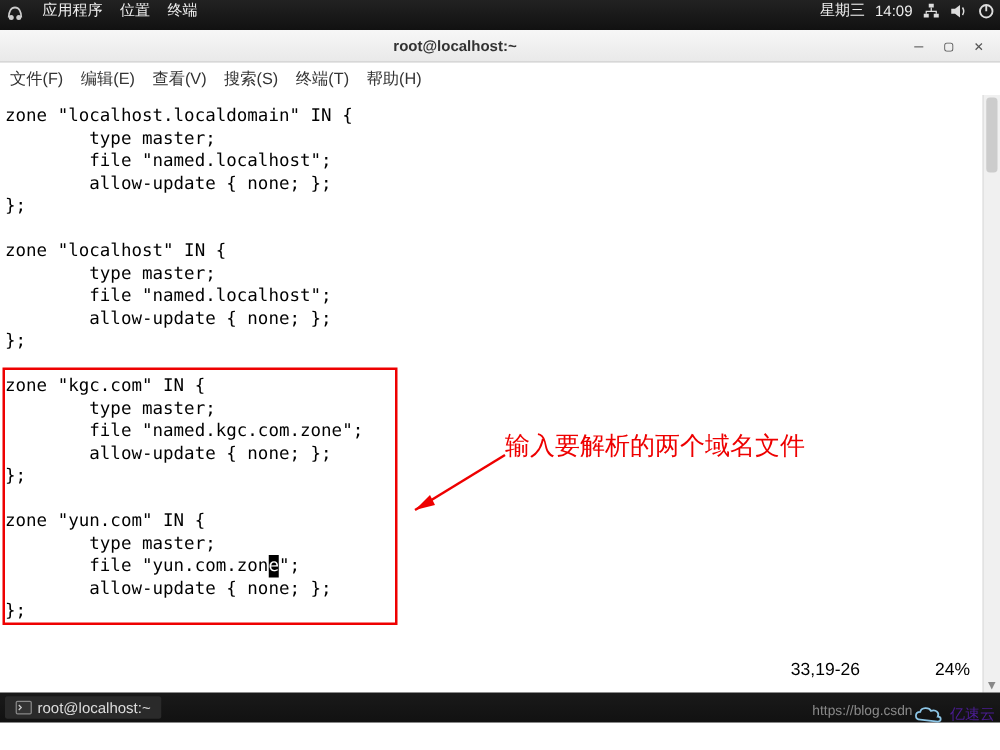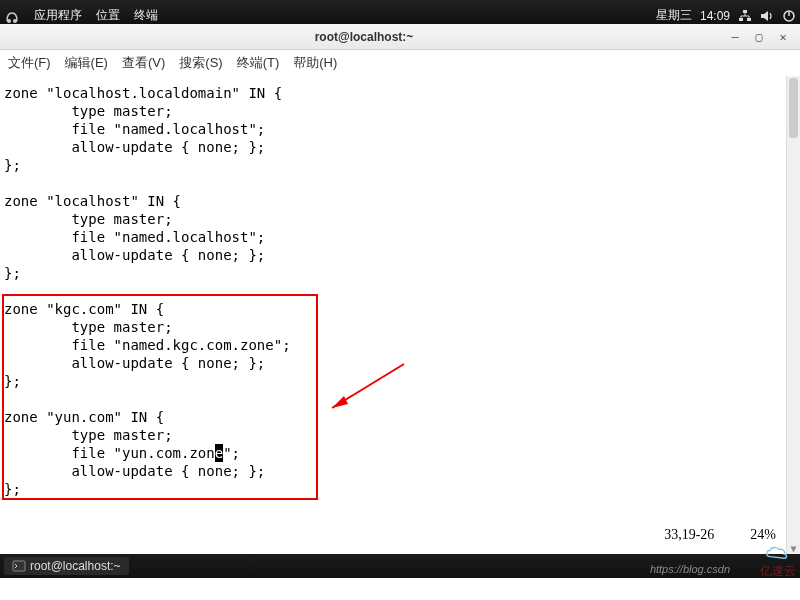--- a/index.html
+++ b/index.html
@@ -1,41 +1,41 @@
 <!DOCTYPE html>
 <html><head>
 <meta charset="utf-8">
 <style>
   * { margin:0; padding:0; box-sizing:border-box; }
   html,body { width:800px; height:600px; font-family:"WenQuanYi Micro Hei","Microsoft YaHei",sans-serif; background:#fff; overflow:hidden; }
-  .topbar { height:24px; background:linear-gradient(#222,#111); color:#eee; display:flex; align-items:flex-end; font-size:12px; padding:0 4px; }
+  .topbar { height:24px; background:linear-gradient(#222,#111); color:#eee; display:flex; align-items:flex-start; font-size:12px; padding:0 4px; }
   .topbar .menus { display:flex; gap:14px; align-items:center; }
   .topbar .spacer { flex:1; }
   .topbar .right { display:flex; gap:8px; align-items:center; }
   .foot-icon { width:16px; height:16px; display:inline-block; }
   .titlebar { height:26px; background:linear-gradient(#f7f7f7,#e9e9e9); border-bottom:1px solid #ccc; display:flex; align-items:center; font-size:12px; position:relative; }
   .titlebar .ttl { flex:1; text-align:center; font-weight:bold; color:#333; }
   .titlebar .wbtns { display:flex; gap:10px; padding-right:10px; color:#555; }
   .titlebar .wbtn { width:14px; text-align:center; cursor:default; font-family:monospace; }
   .termmenu { height:26px; display:flex; align-items:center; gap:14px; padding:0 8px; font-size:13px; color:#333; border-bottom:1px solid transparent; }
   .editor { position:relative; height:478px; background:#fff; font-family:"DejaVu Sans Mono","Courier New",monospace; font-size:14px; line-height:18px; color:#000; }
   .code { position:absolute; left:4px; top:8px; white-space:pre; }
   .blockcursor { display:inline-block; background:#000; color:#fff; }
-  .statusline { position:absolute; right:24px; bottom:10px; font-family:Liberation Serif, serif; font-size:14px; display:flex; gap:36px; }
+  .statusline { position:absolute; right:24px; bottom:10px; font-family:Liberation Sans, sans-serif; font-size:14px; display:flex; gap:60px; }
   .scrollbar { position:absolute; right:0; top:0; bottom:0; width:14px; background:#f0f0f0; border-left:1px solid #ddd; }
   .scrollbar .thumb { position:absolute; left:2px; right:2px; top:2px; height:60px; background:#ccc; border-radius:3px; }
   .scrollbar .arrow { position:absolute; left:0; right:0; height:14px; text-align:center; font-size:10px; color:#888; }
   .redbox { position:absolute; border:2px solid #e00; }
   .anno { position:absolute; color:#e00; font-size:20px; font-family:"Microsoft YaHei",sans-serif; }
   .arrow-svg { position:absolute; }
   .taskbar { height:24px; background:linear-gradient(#1a1a1a,#111); display:flex; align-items:center; font-size:12px; color:#ddd; padding:0 4px; gap:6px; position:relative; }
   .taskbtn { display:flex; align-items:center; gap:4px; background:#2a2a2a; padding:1px 8px; border-radius:2px; height:18px; }
   .tinyicon { width:14px; height:14px; display:inline-flex; align-items:center; justify-content:center; }
-  .watermark{position:absolute;right:70px;bottom:3px;color:#bbb;font-size:11px;font-style:italic;opacity:.7;}
-  .brand { position:absolute; right:4px; bottom:20px; display:flex; align-items:center; gap:2px; color:#7f1d1d; font-size:12px;flex-direction:column; }
+  .watermark{position:absolute;right:70px;bottom:3px;color:#bbb;font-size:11px;opacity:.7;}
+  .brand { position:absolute; right:4px; bottom:20px; display:flex; align-items:center; gap:2px; color:#4c1d95; font-size:12px; }
   .brand-logo{width:28px;height:18px;}
 </style>
 </head>
 <body>
 
 <div class="topbar">
   <div class="menus">
     <span class="foot-icon">
       <svg viewBox="0 0 16 16">
           <path d="M3 13 C3 8 5 5 8 5 C11 5 13 8 13 13" stroke="#ccc" stroke-width="1.5" fill="none"></path>
@@ -117,20 +117,21 @@
         allow-update { none; };
 };</span></div>
 
   <div class="redbox" style="left:2px; top:218px; width:316px; height:206px;"></div>
 
   <svg class="arrow-svg" style="left:318px; top:282px; width:90px; height:60px;" viewBox="0 0 90 60">
     <line x1="86" y1="6" x2="14" y2="50" stroke="#e00" stroke-width="2"></line>
     <polygon points="14,50 26,38 30,46" fill="#e00"></polygon>
   </svg>
 
+  <div class="anno" style="left:404px; top:272px;">输入要解析的两个域名文件</div>
 
   <div class="statusline">
     <span>33,19-26</span>
     <span>24%</span>
   </div>
 
   <div class="scrollbar">
     <div class="arrow" style="top:0">▲</div>
     <div class="thumb"></div>
     <div class="arrow" style="bottom:0">▼</div>

